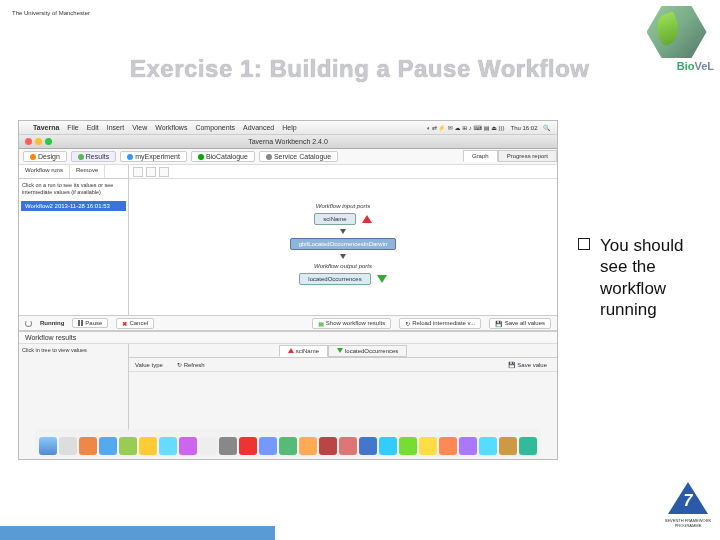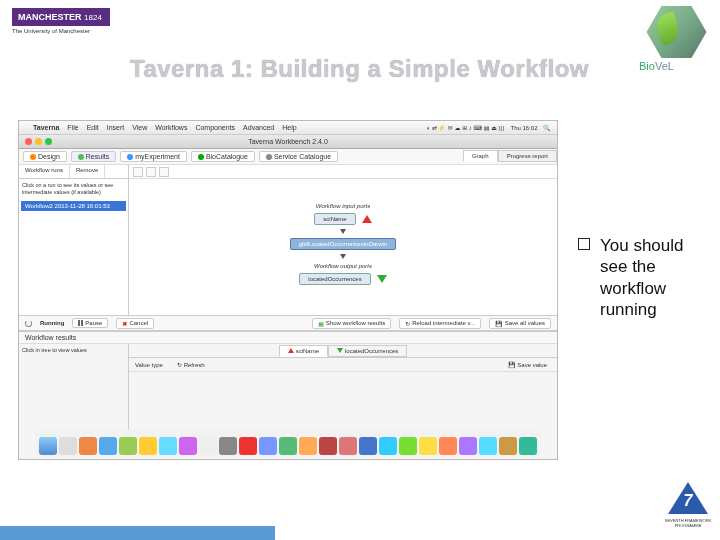--- a/index.html
+++ b/index.html
@@ -7,21 +7,21 @@
   
   .header { position: relative; height: 100px; }
   .manchester-logo { position: absolute; top: 8px; left: 12px; width: 98px; }
   .manchester-logo .badge { background: #5a2d82; color: #fff; padding: 4px 6px; font-size: 9px; font-weight: bold; text-align: left; }
   .manchester-logo .badge .year { font-weight: normal; font-size: 8px; }
   .manchester-logo .sub { font-size: 6px; color: #333; margin-top: 2px; }
   
   .biovel-logo { position: absolute; top: 6px; right: 6px; width: 75px; height: 75px; }
   .biovel-logo .hex { width: 60px; height: 52px; background: linear-gradient(135deg, #9c9 0%, #7a8 50%, #576 100%); clip-path: polygon(25% 0%, 75% 0%, 100% 50%, 75% 100%, 25% 100%, 0% 50%); margin: 0 auto; position: relative; }
   .biovel-logo .hex::after { content:''; position:absolute; left:10px; top:8px; width:22px; height:30px; background: linear-gradient(180deg,#9d5,#6a3); border-radius: 60% 10% 70% 20%; transform: rotate(-20deg);}
-  .biovel-logo .txt { font-size: 11px; font-weight: normal; text-align: left; margin-top: 2px; }
+  .biovel-logo .txt { font-size: 11px; font-weight: bold; text-align: right; margin-top: 2px; }
   .biovel-logo .txt .b { color: #3a6; } .biovel-logo .txt .v { color: #789; }
   
   .title { position: absolute; top: 55px; left: 130px; font-size: 24px; font-weight: bold; color: #c9c9d0; text-shadow: 0 0 1px #888; letter-spacing: 0.5px; }
   
   .content { position: absolute; top: 120px; left: 18px; right: 18px; bottom: 70px; display: flex; gap: 20px; }
   
   .screenshot { width: 540px; height: 340px; border: 1px solid #bbb; background: #f5f5f5; position: relative; font-size: 7px; color: #333; }
   .mac-menu { height: 14px; background: linear-gradient(#fafafa,#e8e8e8); border-bottom: 1px solid #ccc; display: flex; align-items: center; padding: 0 6px; gap: 8px; font-size: 7px; }
   .mac-menu .apple { font-size: 9px; }
   .mac-menu .right { margin-left: auto; display: flex; gap: 6px; align-items: center; }
@@ -95,28 +95,27 @@
   .fp7 .num { position:absolute; top:10px; left:0; width:40px; text-align:center; color:#fff; font-size:16px; font-weight:bold; font-style:italic;}
   .fp7 .txt { position:absolute; bottom:-6px; width:50px; left:-5px; font-size:4px; text-align:center; color:#333; line-height:1.1;}
   
   .footer-bar { position:absolute; bottom:0; left:0; width:275px; height:14px; background:#5a9bd5;}
 </style>
 </head>
 <body>
 
 <div class="header">
   <div class="manchester-logo">
-    <div class="badge"><span>MANCHESTER</span> <span class="year">1824</span></div>
     <div class="sub">The University of Manchester</div>
   </div>
   <div class="biovel-logo">
     <div class="hex"></div>
     <div class="txt"><span class="b">Bio</span><span class="v">VeL</span></div>
   </div>
-  <div class="title">Taverna 1: Building a Simple Workflow</div>
+  <div class="title">Exercise 1: Building a Pause Workflow</div>
 </div>
 
 <div class="content">
   <div class="screenshot">
     <div class="mac-menu">
       <span class="apple"></span>
       <b>Taverna</b>
       <span>File</span>
       <span>Edit</span>
       <span>Insert</span>

